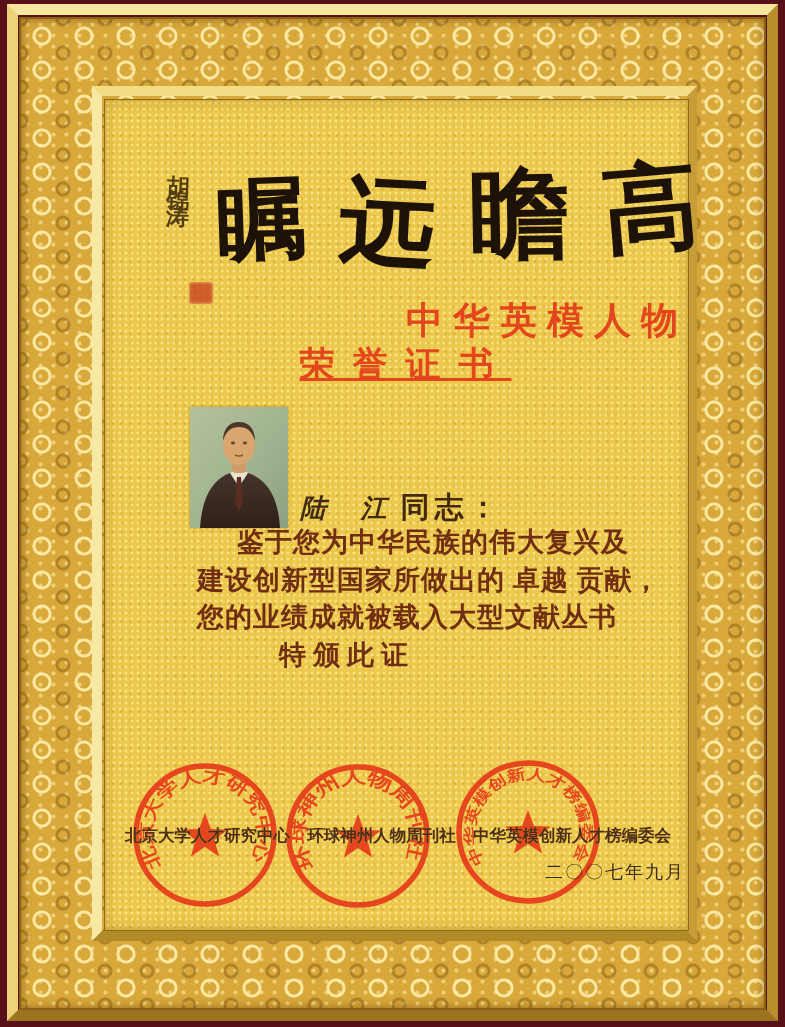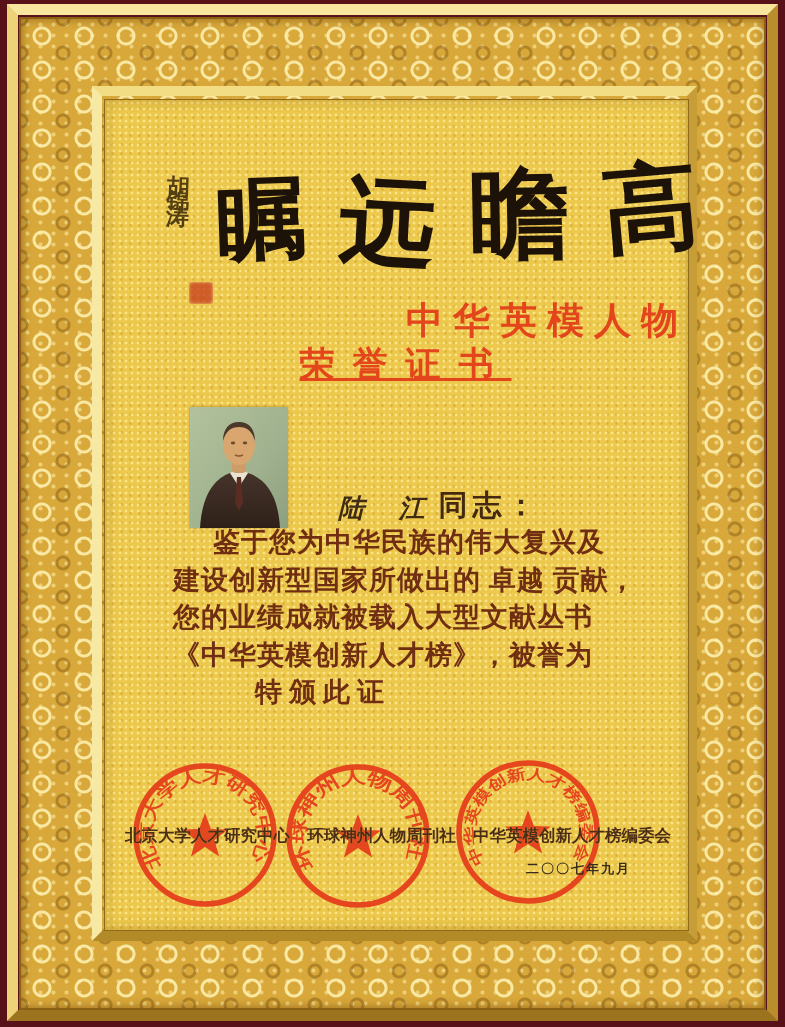--- a/index.html
+++ b/index.html
@@ -49,41 +49,41 @@
 
   .title1{left:0;top:196px;width:100%;text-align:right;font-size:37px;
      font-weight:bold;color:#e3461c;letter-spacing:10px;text-indent:10px;
      font-family:"Liberation Sans", sans-serif;}
   .title2{left:0;top:241px;width:100%;text-align:center;font-size:35px;
      font-weight:bold;color:#e3461c;letter-spacing:18px;text-indent:18px;
      font-family:"Liberation Sans", sans-serif;text-decoration:underline;}
 
   .photo{left:85px;top:307px;width:98px;height:121px;box-shadow:0 0 2px rgba(120,80,10,.6);}
 
-  .name-line{left:195px;top:390px;height:36px;display:flex;align-items:flex-end;color:#3f2c12;margin-left:38px;}
+  .name-line{left:195px;top:390px;height:36px;display:flex;align-items:center;color:#3f2c12;}
   .name{font-size:26px;letter-spacing:14px;font-style:italic;font-weight:bold;}
   .name-suffix{font-size:29px;font-weight:bold;letter-spacing:5px;color:#43290f;
      font-family:"Liberation Sans", sans-serif;}
 
   .body-text{left:68px;top:424px;width:480px;color:#6f2d12;font-weight:bold;}
-  .body-text .bline{height:37.5px;line-height:37.5px;font-size:27px;letter-spacing:1px;white-space:nowrap;}
+  .body-text .bline{height:37.5px;line-height:37.5px;font-size:27px;letter-spacing:1px;white-space:nowrap;margin-left:24px;}
   .bline.indent1{padding-left:40px;}
   .bline.famous{font-size:29px;letter-spacing:2px;color:#5e2410;}
   .bline.indent2{padding-left:82px;letter-spacing:7px;}
 
   .seal{width:150px;height:150px;opacity:.92;}
   .seal-1{left:25px;top:660px;}
   .seal-2{left:178px;top:661px;}
   .seal-3{left:348px;top:657px;}
 
   .org-line{left:20px;top:722px;width:546px;display:flex;justify-content:space-between;
      z-index:5;color:#4c2e16;font-weight:bold;font-size:16.5px;line-height:28px;
      white-space:nowrap;text-shadow:0 0 1px rgba(236,200,76,.6);}
-  .date{left:421px;top:760px;z-index:6;font-size:13px;letter-spacing:2px;
-     color:#3a2c1a;font-weight:bold;}
+  .date{left:440px;top:760px;z-index:6;font-size:18px;letter-spacing:2px;
+     color:#3a2c1a;font-weight:normal;}
 </style>
 </head>
 <body>
 
 <div class="edge"></div>
 <div class="bevel-outer"></div>
 <div class="ornate"></div>
 <div class="bevel-inner"></div>
 
 <div class="inner">
@@ -134,21 +134,20 @@
 
   <div class="abs name-line">
     <span class="name">陆 江</span>
     <span class="name-suffix">同志：</span>
   </div>
 
   <div class="abs body-text">
     <div class="bline indent1">鉴于您为中华民族的伟大复兴及</div>
     <div class="bline">建设创新型国家所做出的 卓越 贡献，</div>
     <div class="bline">您的业绩成就被载入大型文献丛书</div>
-    <div class="bline">《中华英模创新人才榜》，被誉为</div>
     <div class="bline indent2">特颁此证</div>
   </div>
 
   <svg class="abs seal seal-1" viewBox="0 0 150 150" xmlns="http://www.w3.org/2000/svg">
     <defs>
         <path id="sp0" d="M 31.6,105.4 A 53,53 0 1 1 118.4,105.4" fill="none"></path>
       </defs>
     <circle cx="75" cy="75" r="69" fill="none" stroke="#e53b1b" stroke-width="5.5"></circle>
     <polygon points="75,53 80.9,68.9 97.8,69.6 84.5,80.1 89.1,96.4 75,87 60.9,96.4 65.5,80.1 52.2,69.6 69.1,68.9" fill="#e53b1b"></polygon>
     <text fill="#e53b1b" font-size="17" font-weight="bold">

